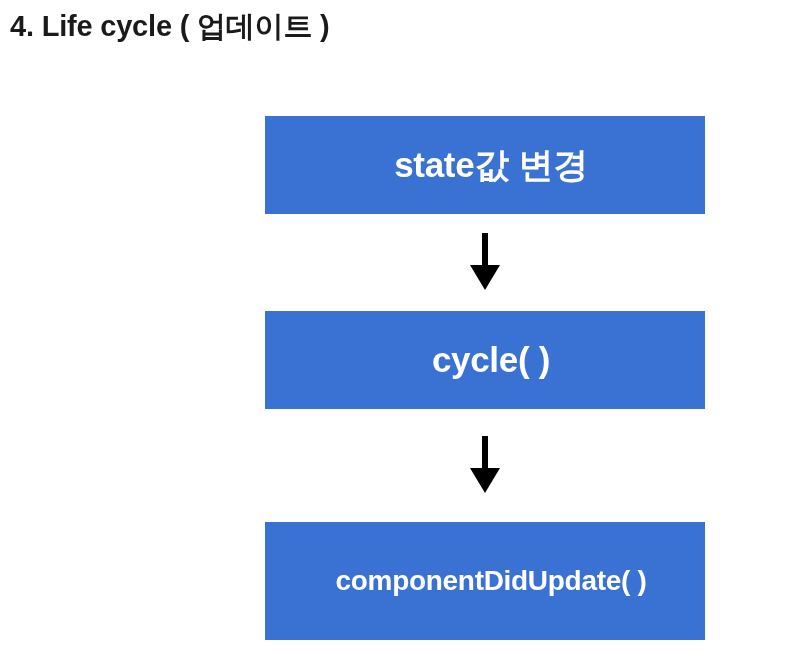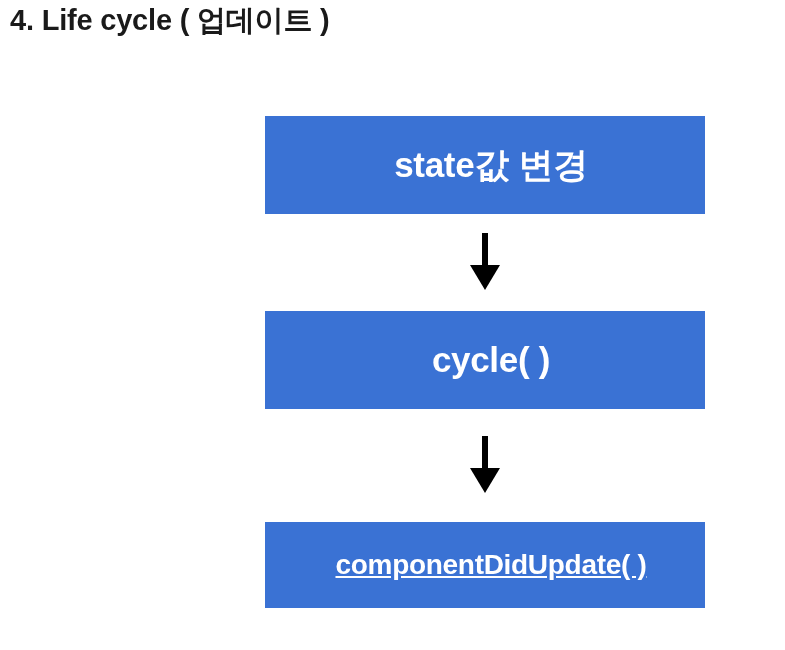--- a/index.html
+++ b/index.html
@@ -19,21 +19,21 @@
     position: relative;
     width: 785px;
     height: 650px;
     background: #ffffff;
   }
 
   
   .slide-title {
     position: absolute;
     left: 10px;
-    top: 0;
+    top: 6px;
     font-size: 29px;
     font-weight: bold;
     color: #1a1a1a;
     letter-spacing: -0.2px;
     white-space: nowrap;
     line-height: 40px;
   }
 
   
   .flow {
@@ -56,23 +56,22 @@
     letter-spacing: -0.3px;
     padding-left: 12px;
   }
 
   .flow-box.size-large {
     height: 98px;
     font-size: 35px;
   }
 
   .flow-box.size-small {
-    height: 86px;
+    height: 118px;
     font-size: 28px;
-    text-decoration: underline;
   }
 
   .flow-arrow-wrap {
     width: 440px;
     display: flex;
     align-items: center;
     justify-content: center;
   }
 
   .flow-arrow-wrap.gap-1 { height: 97px; }

